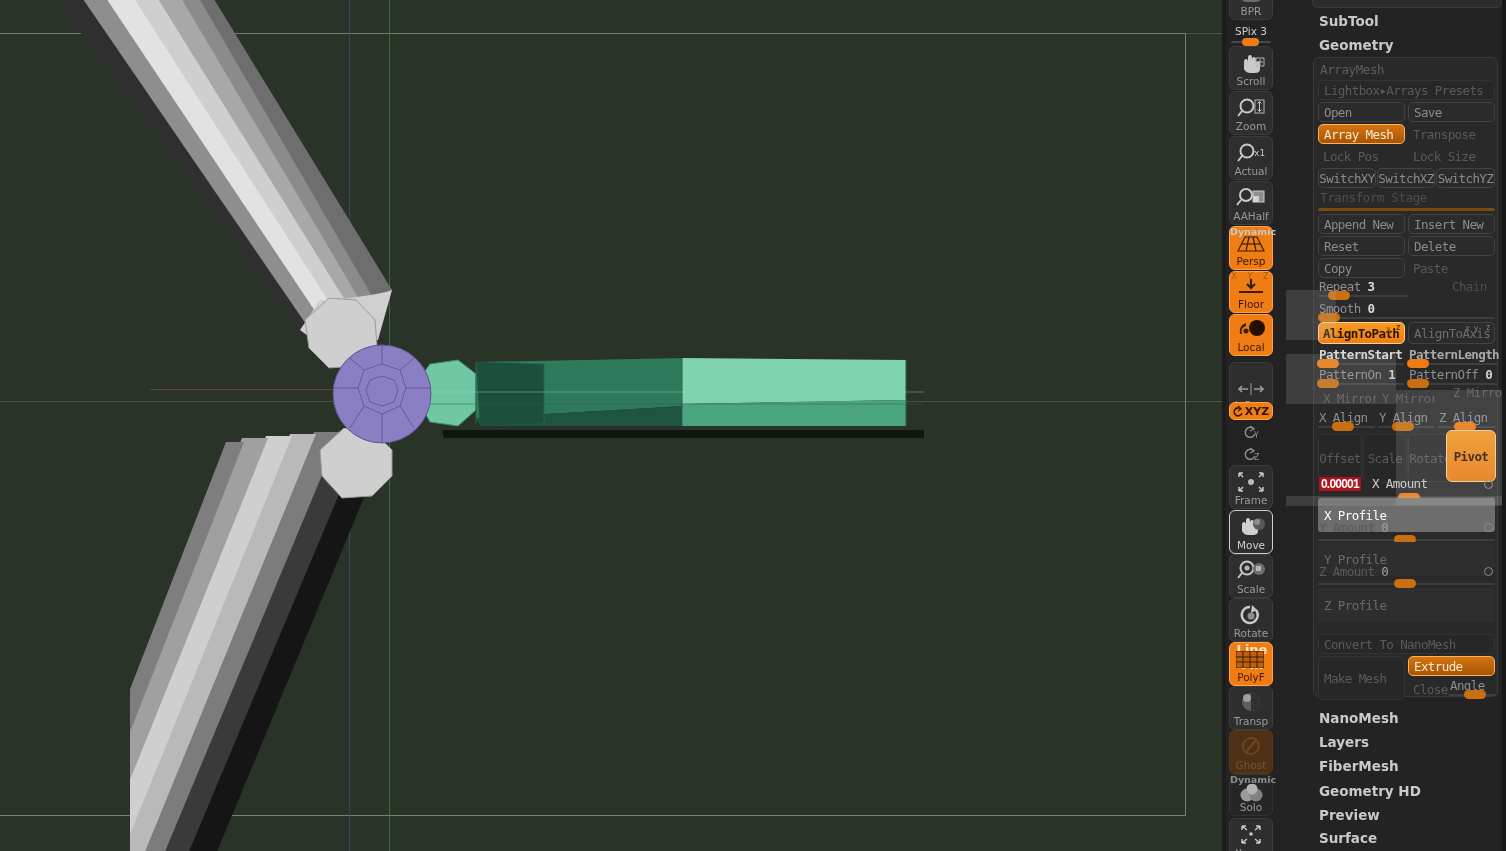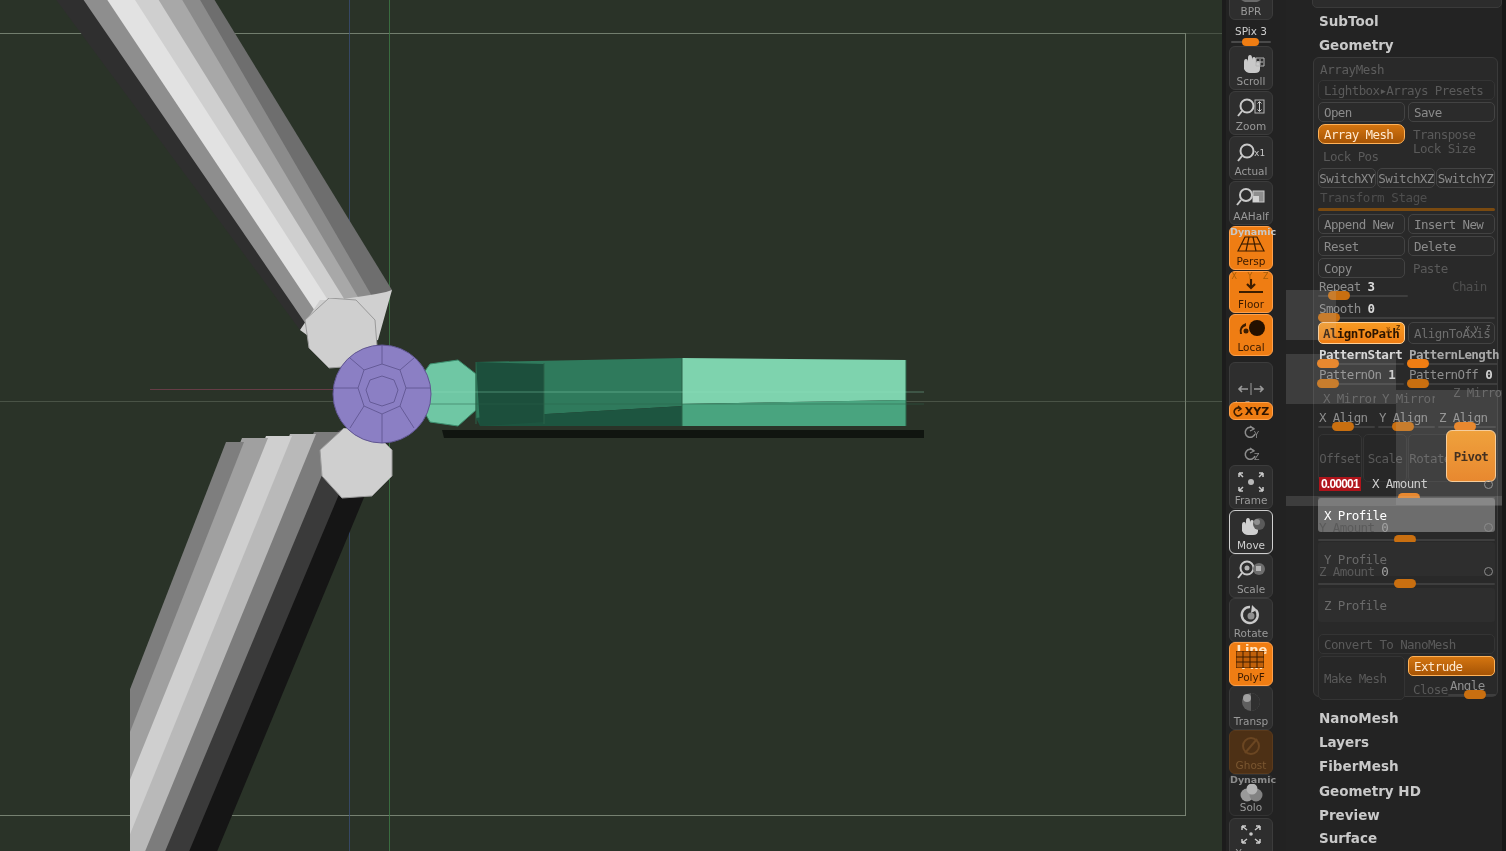--- a/index.html
+++ b/index.html
@@ -419,25 +419,25 @@
     <div class="pal-row" style="top:37px;">Geometry</div>
 
     <div class="group" style="top:57px;height:640px;">
       <div class="gtitle" style="top:4px;">ArrayMesh</div>
 
       <div class="btn off" style="left:4px;top:22px;width:177px;height:20px;">Lightbox▸Arrays Presets</div>
 
       <div class="btn" style="left:4px;top:44px;width:87px;height:20px;">Open</div>
       <div class="btn" style="left:94px;top:44px;width:87px;height:20px;">Save</div>
 
-      <div class="btn hl" style="left:4px;top:66px;width:87px;height:20px;border-radius:7px;">Array Mesh</div>
+      <div class="btn hl" style="left:4px;top:66px;width:87px;height:20px;">Array Mesh</div>
       <div class="btn off" style="left:94px;top:66px;width:87px;height:20px;border:none;background:transparent;">Transpose</div>
 
       <div class="btn off" style="left:4px;top:88px;width:87px;height:20px;border:none;background:transparent;">Lock Pos</div>
-      <div class="btn off" style="left:94px;top:80px;width:87px;height:20px;border:none;background:transparent;">Lock Size</div>
+      <div class="btn off" style="left:94px;top:88px;width:87px;height:20px;border:none;background:transparent;">Lock Size</div>
 
       <div class="btn c" style="left:4px;top:110px;width:58px;height:20px;">SwitchXY</div>
       <div class="btn c" style="left:63px;top:110px;width:58px;height:20px;">SwitchXZ</div>
       <div class="btn c" style="left:122px;top:110px;width:59px;height:20px;">SwitchYZ</div>
 
       <div class="gtitle" style="top:132px;left:6px;color:#4e4e4e;">Transform Stage</div>
       <div style="position:absolute;left:4px;top:150px;width:177px;height:3px;background:#7a4a10;border-radius:2px;"></div>
 
       <div class="btn" style="left:4px;top:156px;width:87px;height:20px;">Append New</div>
       <div class="btn" style="left:94px;top:156px;width:87px;height:20px;">Insert New</div>

